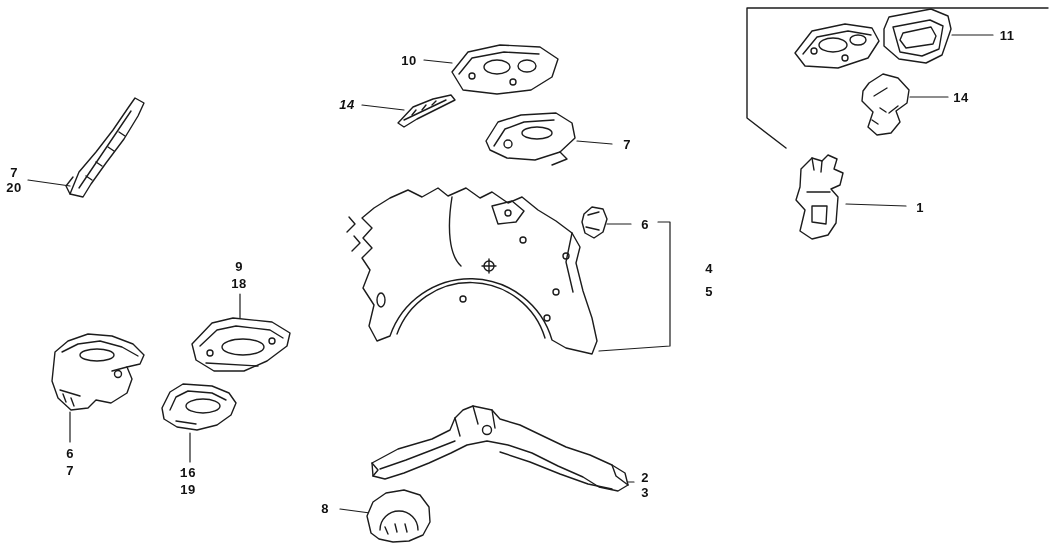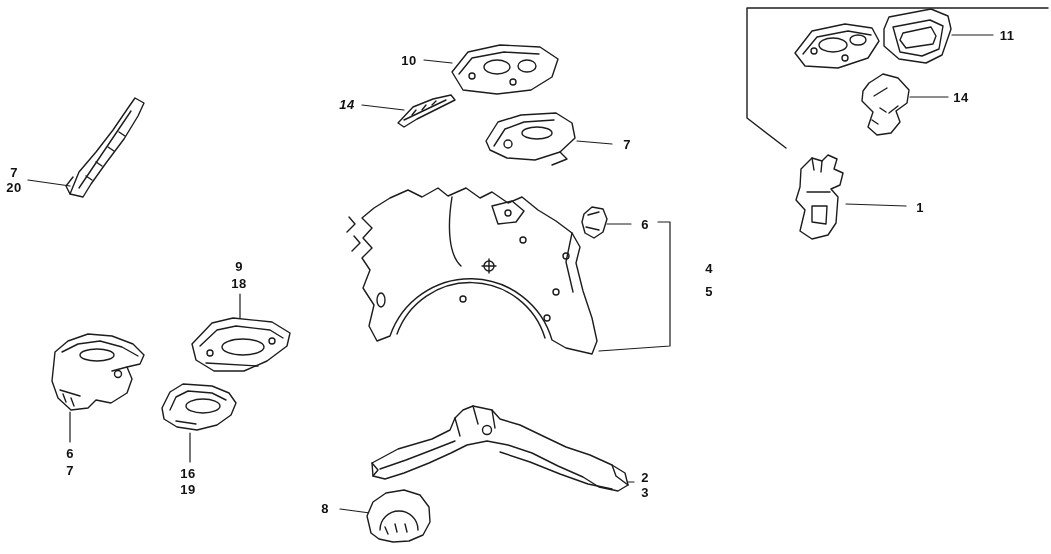--- a/index.html
+++ b/index.html
@@ -183,19 +183,19 @@
   <div class="callout" style="left:14px;  top:172px;">7</div>
   <div class="callout" style="left:14px;  top:187px;text-align:center;">20</div>
   <div class="callout" style="left:645px; top:224px;">6</div>
   <div class="callout" style="left:920px; top:207px;">1</div>
   <div class="callout" style="left:709px; top:268px;">4</div>
   <div class="callout" style="left:709px; top:291px;">5</div>
   <div class="callout" style="left:239px; top:266px;">9</div>
   <div class="callout" style="left:239px; top:283px;">18</div>
   <div class="callout" style="left:70px;  top:453px;">6</div>
   <div class="callout" style="left:70px;  top:470px;">7</div>
-  <div class="callout" style="left:188px; top:473px;">16</div>
+  <div class="callout" style="left:188px; top:473px;font-family:Liberation Mono, monospace;">16</div>
   <div class="callout" style="left:188px; top:489px;">19</div>
   <div class="callout" style="left:645px; top:477px;">2</div>
   <div class="callout" style="left:645px; top:492px;">3</div>
   <div class="callout" style="left:325px; top:508px;">8</div>
 
 </div>
 
 </body></html>

